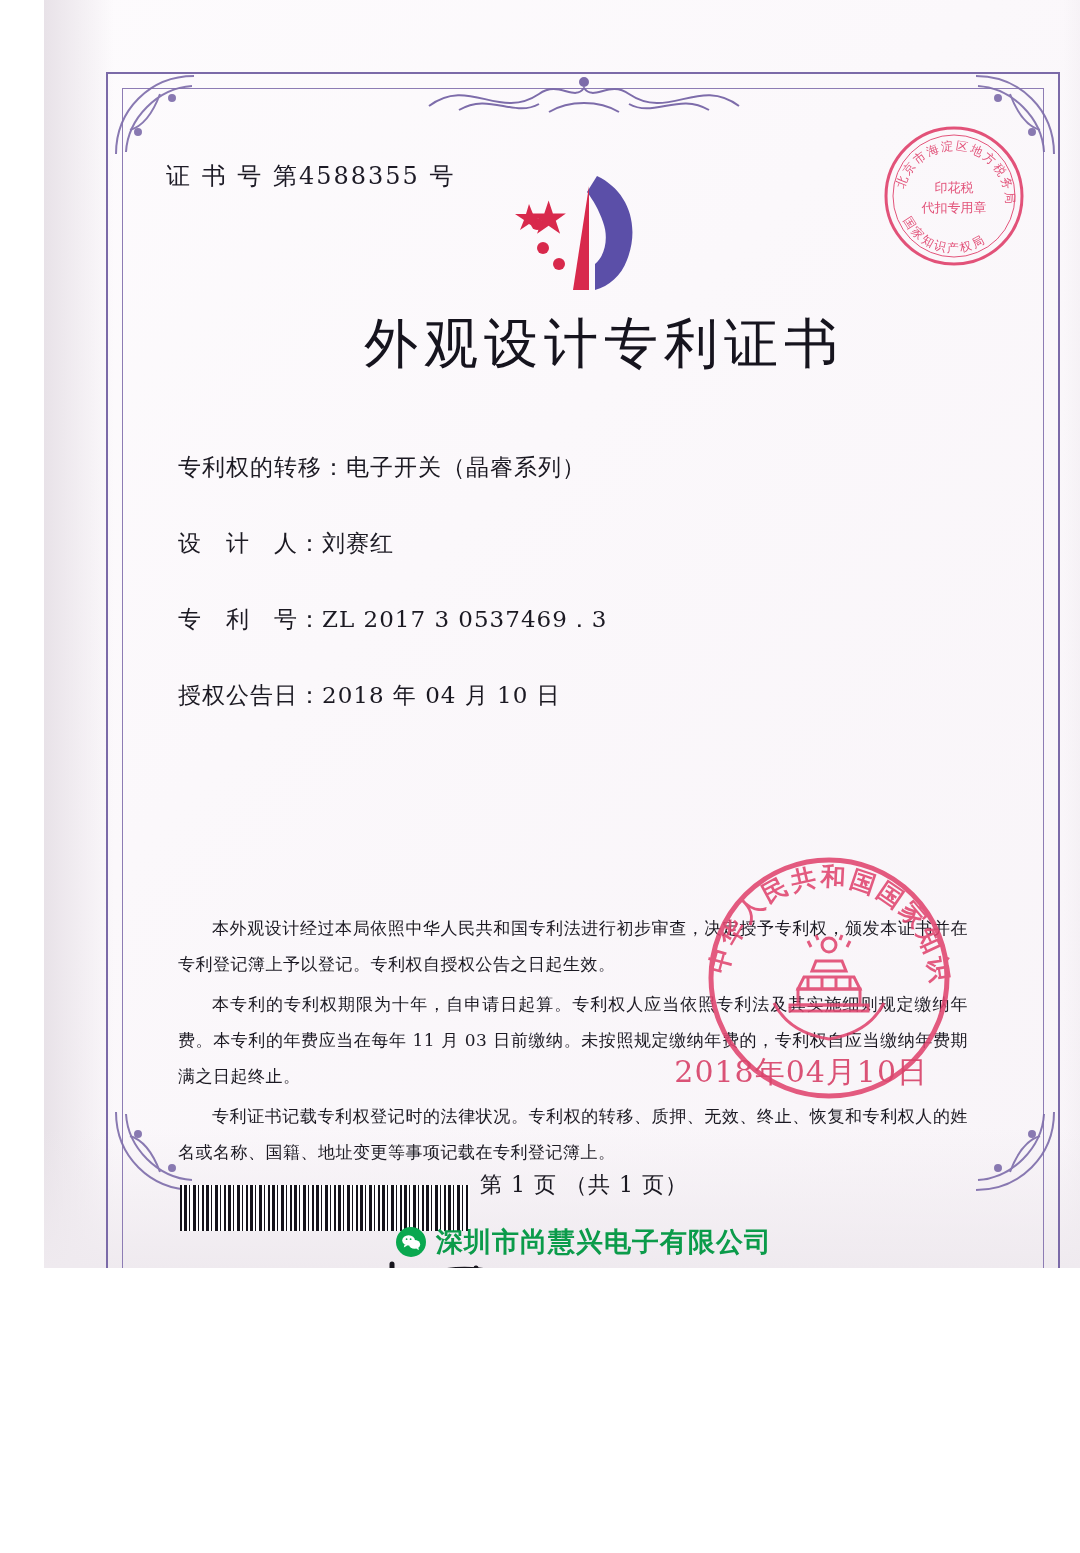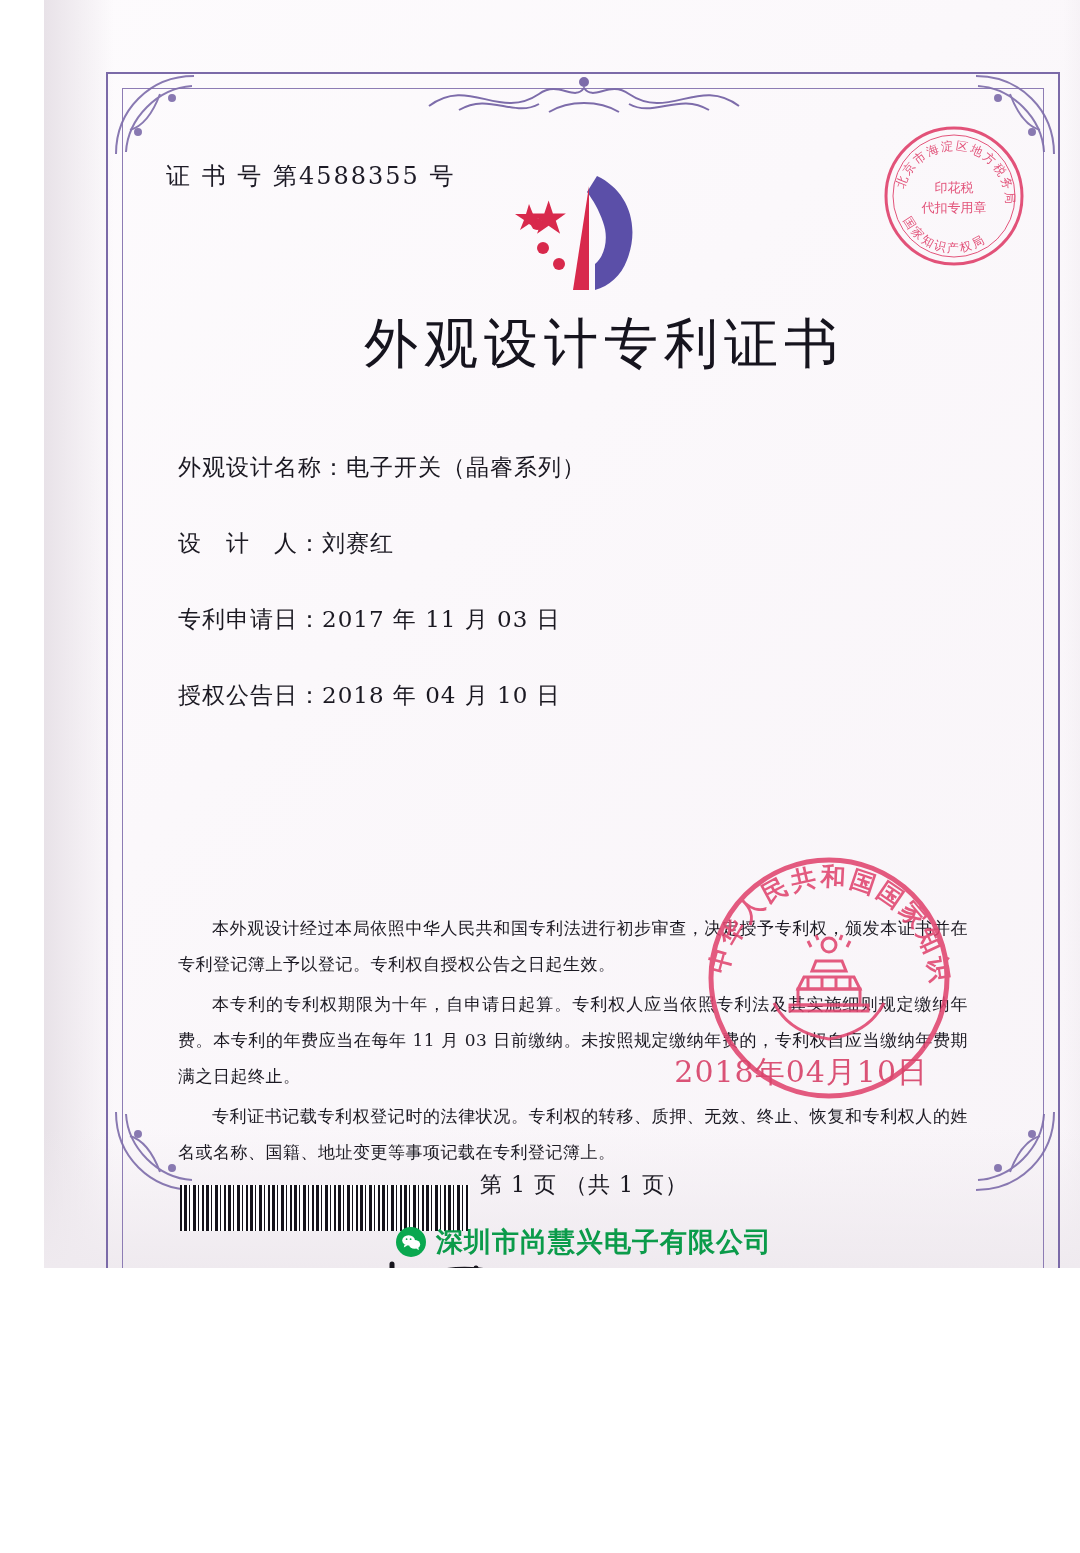--- a/index.html
+++ b/index.html
@@ -343,27 +343,27 @@
       </text>
       <text x="74" y="70" font-size="13" fill="#e0456f" text-anchor="middle" font-family="DejaVu Serif, serif">印花税</text>
       <text x="74" y="90" font-size="13" fill="#e0456f" text-anchor="middle" font-family="DejaVu Serif, serif">代扣专用章</text>
     </svg>
   </div>
 
   <div class="title">外观设计专利证书</div>
 
   <div class="fields">
     <div class="field-row">
-      <span class="field-label">外观设计名称：</span><span class="field-value">电子开关（晶睿系列）</span>
+      <span class="field-label">专利权的转移：</span><span class="field-value">电子开关（晶睿系列）</span>
     </div>
     <div class="field-row">
       <span class="field-label">设　计　人：</span><span class="field-value">刘赛红</span>
     </div>
     <div class="field-row">
-      <span class="field-label">专利申请日：</span><span class="field-value">2017 年 11 月 03 日</span>
+      <span class="field-label">专　利　号：</span><span class="field-value">ZL 2017 3 0537469．3</span>
     </div>
     <div class="field-row">
       <span class="field-label">授权公告日：</span><span class="field-value">2018 年 04 月 10 日</span>
     </div>
   </div>
 
   <div class="body-text">
     <p>本外观设计经过本局依照中华人民共和国专利法进行初步审查，决定授予专利权，颁发本证书并在专利登记簿上予以登记。专利权自授权公告之日起生效。</p>
     <p>本专利的专利权期限为十年，自申请日起算。专利权人应当依照专利法及其实施细则规定缴纳年费。本专利的年费应当在每年 11 月 03 日前缴纳。未按照规定缴纳年费的，专利权自应当缴纳年费期满之日起终止。</p>
     <p>专利证书记载专利权登记时的法律状况。专利权的转移、质押、无效、终止、恢复和专利权人的姓名或名称、国籍、地址变更等事项记载在专利登记簿上。</p>

